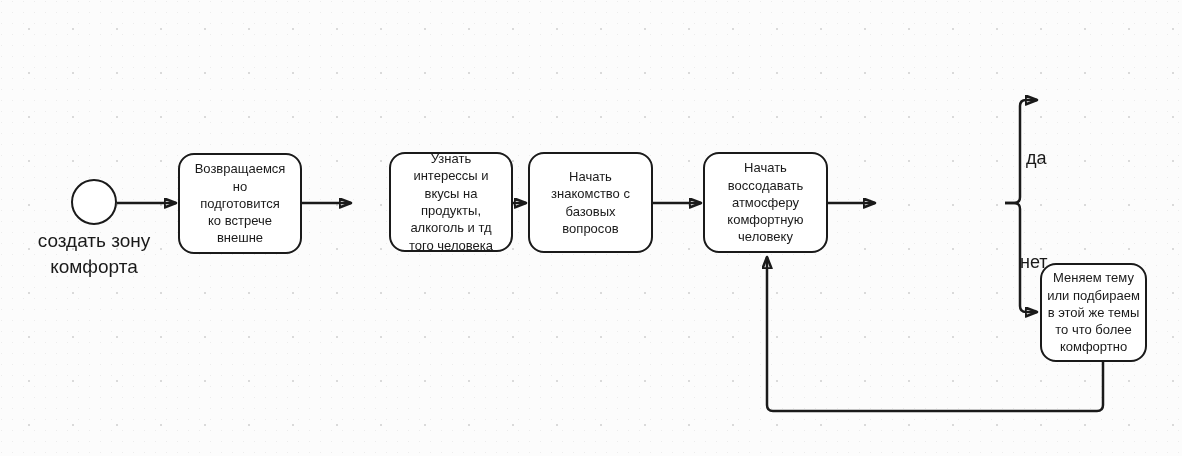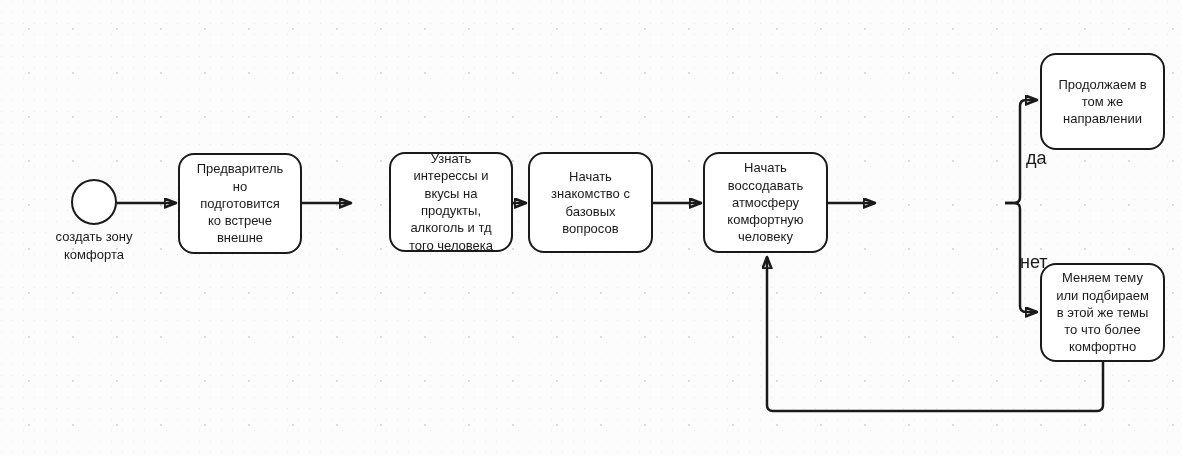--- a/index.html
+++ b/index.html
@@ -57,40 +57,40 @@
     box-sizing: border-box;
     background: #ffffff;
     border: 2.5px solid #1a1a1a;
     border-radius: 50%;
   }
   .shape-label {
     position: absolute;
     left: 24px; top: 228px;
     width: 140px;
     text-align: center;
-    font-size: 13px;
+    font-size: 19px;
     line-height: 1.35;
   }
   .edge-label {
     position: absolute;
     font-size: 18px;
     line-height: 1.25;
   }
   #label-yes  { left: 1026px; top: 147px; }
   #label-no   { left: 1020px; top: 251px; }
   #label-back { left: 860px;  top: 370px; width: 160px; text-align: center; line-height: 1.2; }
 
   
   #node-0 { left: 178px;  top: 153px; width: 124px; height: 101px; }
   #node-1 { left: 353px;  top: 152px; width: 124px; height: 100px; margin-left: 36px; }
   #node-2 { left: 528px;  top: 152px; width: 125px; height: 101px; }
   #node-3 { left: 703px;  top: 152px; width: 125px; height: 101px; }
   #node-4 { left: 877px;  top: 153px; width: 128px; height: 99px;  }
   #node-5 { left: 1040px; top: 53px;  width: 125px; height: 97px;  }
-  #node-6 { left: 1040px; top: 263px; width: 125px; height: 99px;  }
+  #node-6 { left: 1040px; top: 263px; width: 107px; height: 99px;  }
 </style>
 </head>
 <body>
 
 <div id="canvas">
 
   <svg id="edges" xmlns="http://www.w3.org/2000/svg">
     <defs>
       <marker id="arrow" markerUnits="userSpaceOnUse" markerWidth="14" markerHeight="11" refX="12" refY="5" orient="auto">
         <path d="M0.5,0.5 L12,5 L0.5,9.5 Z" fill="#1a1a1a" stroke="none"></path>
@@ -104,21 +104,21 @@
     <path d="M1005,203 L1014,203 Q1020,203 1020,197 L1020,106 Q1020,100 1026,100 L1037,100" marker-end="url(#arrow)"></path>
     <path d="M1005,203 L1014,203 Q1020,203 1020,209 L1020,306 Q1020,312 1026,312 L1037,312" marker-end="url(#arrow)"></path>
     <path d="M1103,362 L1103,405 Q1103,411 1097,411 L773,411 Q767,411 767,405 L767,257" marker-end="url(#arrow)"></path>
   </svg>
 
   <div class="start-circle"></div>
   <div class="shape-label">создать зону
 комфорта</div>
 
   <div class="node" id="node-0">
-    <span class="node-label">Предваритель
+    <span class="node-label">Возвращаемся
 но
 подготовится
 ко встрече
 внешне</span>
   </div>
 
   <div class="node" id="node-1">
     <span class="node-label">Узнать
 интерессы и
 вкусы на
@@ -136,25 +136,20 @@
 
   <div class="node" id="node-3">
     <span class="node-label">Начать
 воссодавать
 атмосферу
 комфортную
 человеку</span>
   </div>
 
 
-  <div class="node" id="node-5">
-    <span class="node-label">Продолжаем в
-том же
-направлении</span>
-  </div>
 
   <div class="node" id="node-6">
     <span class="node-label">Меняем тему
 или подбираем
 в этой же темы
 то что более
 комфортно</span>
   </div>
 
   <div class="edge-label" id="label-yes">да</div>

